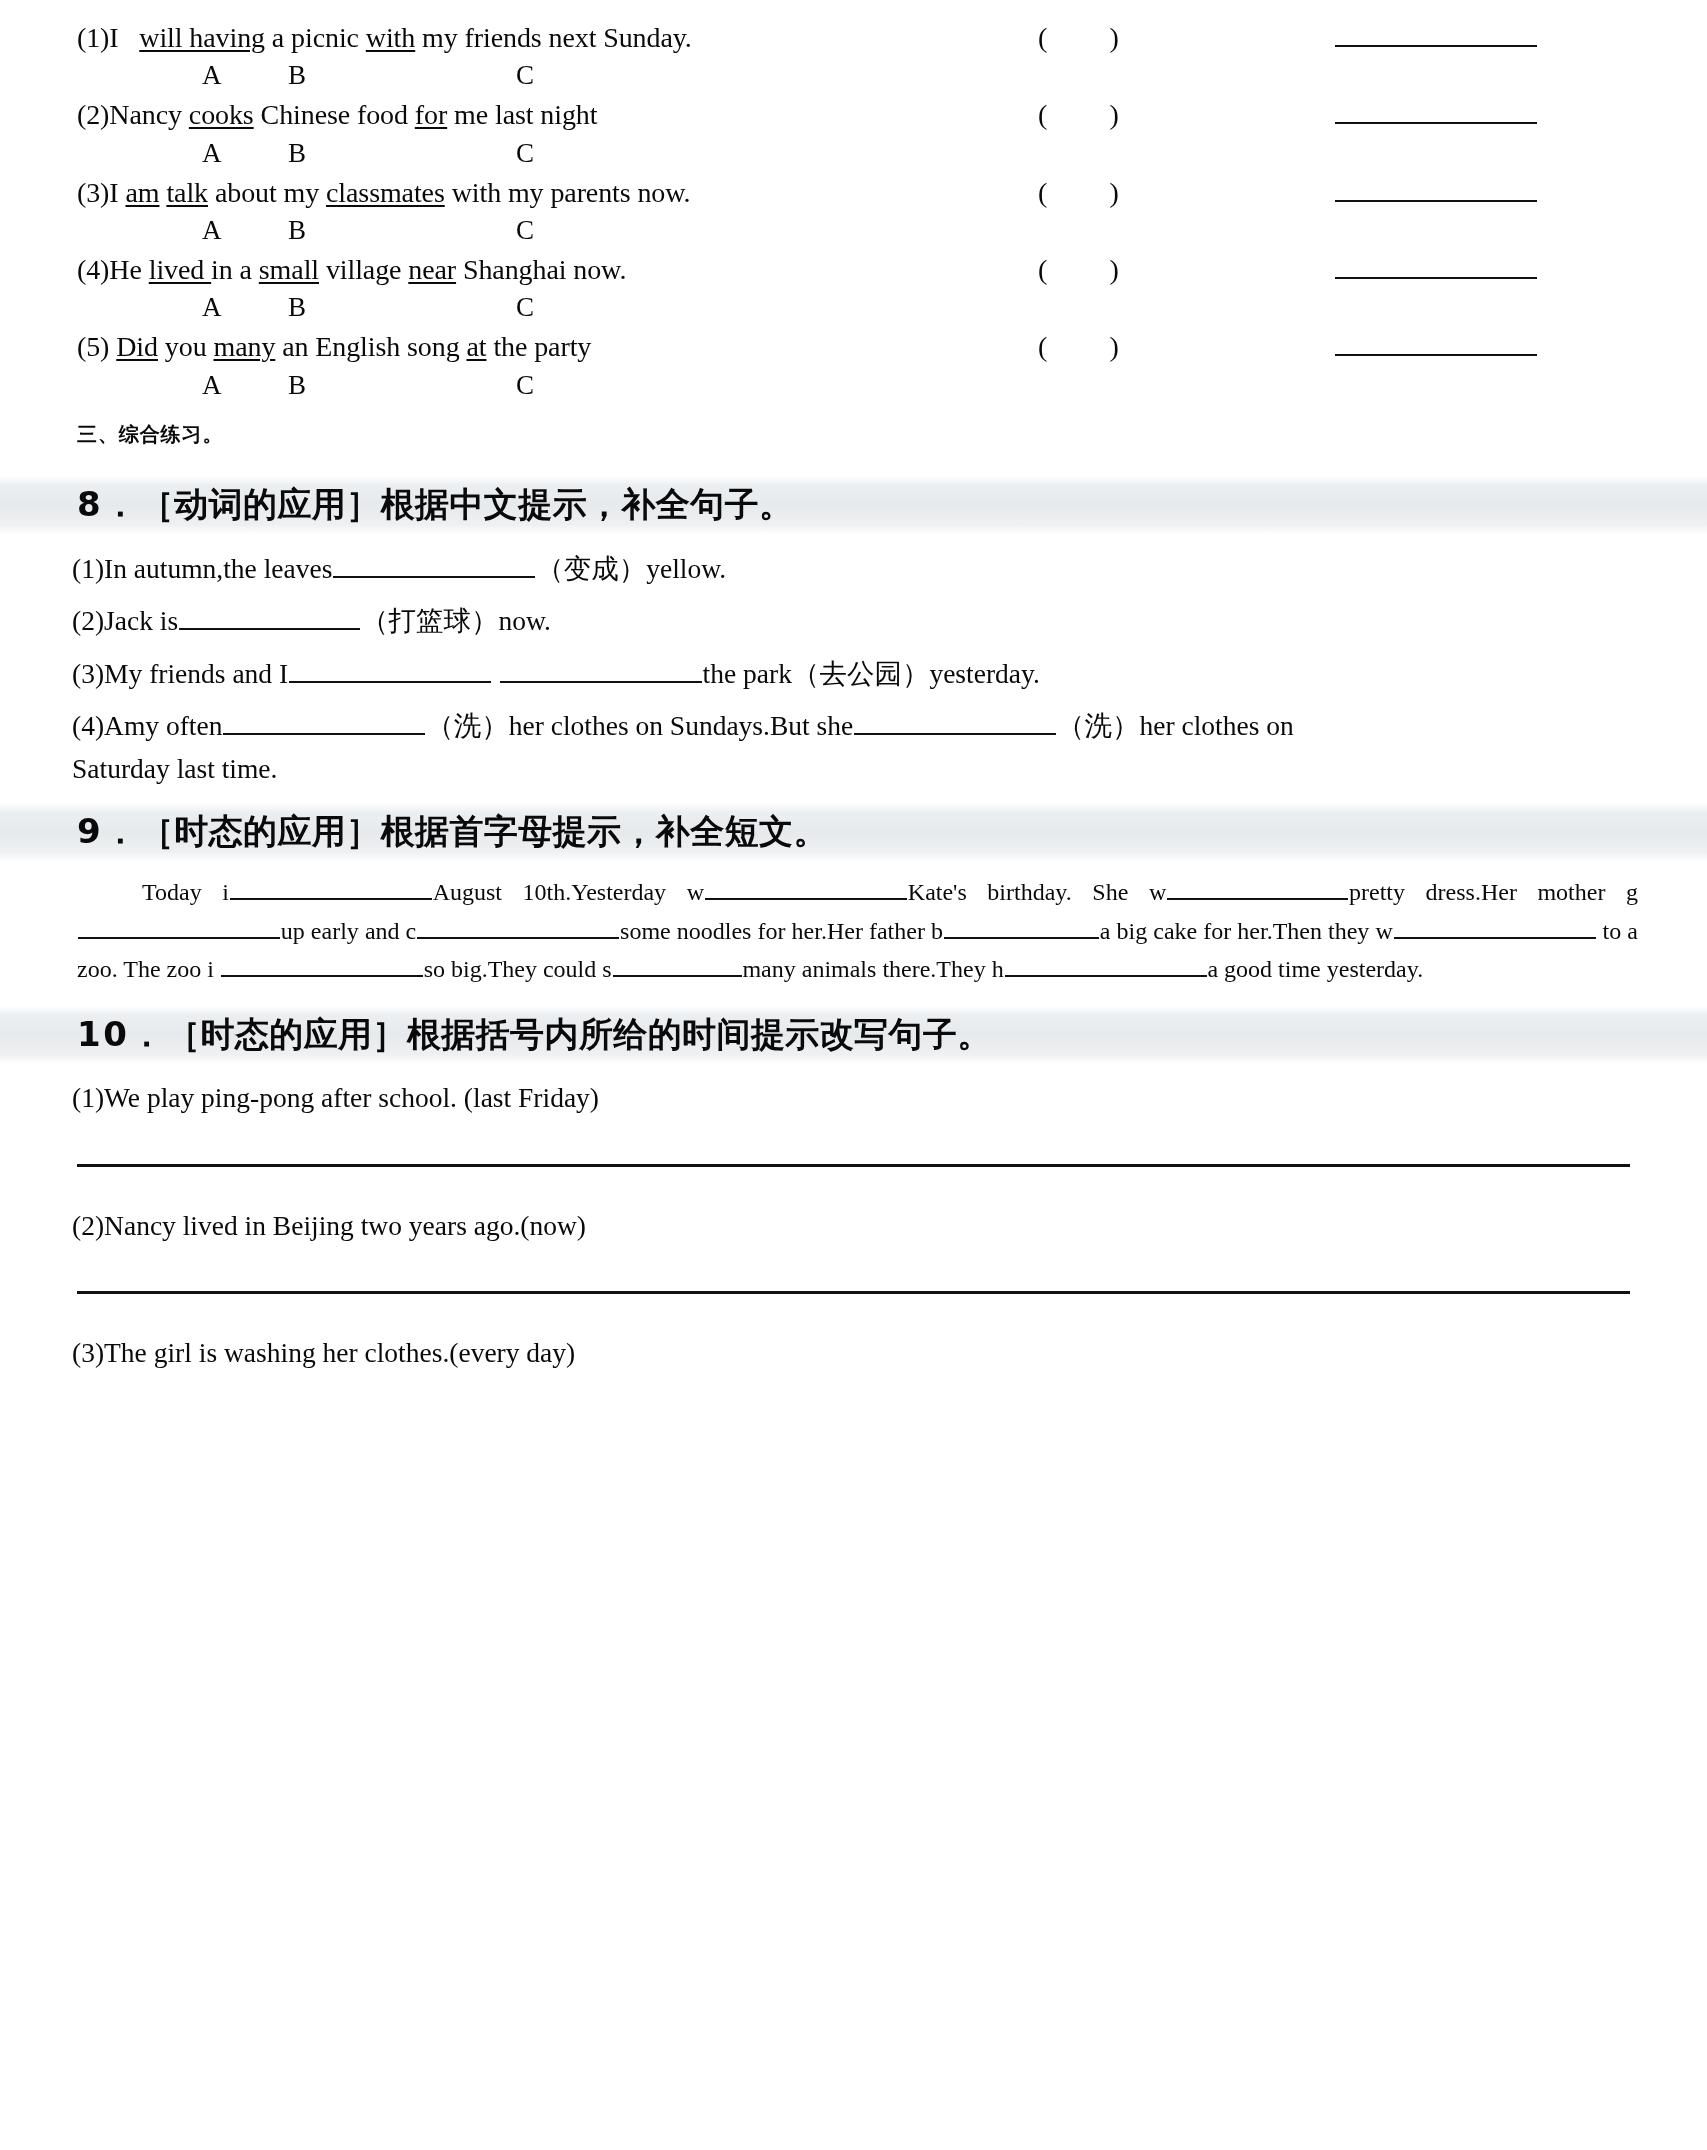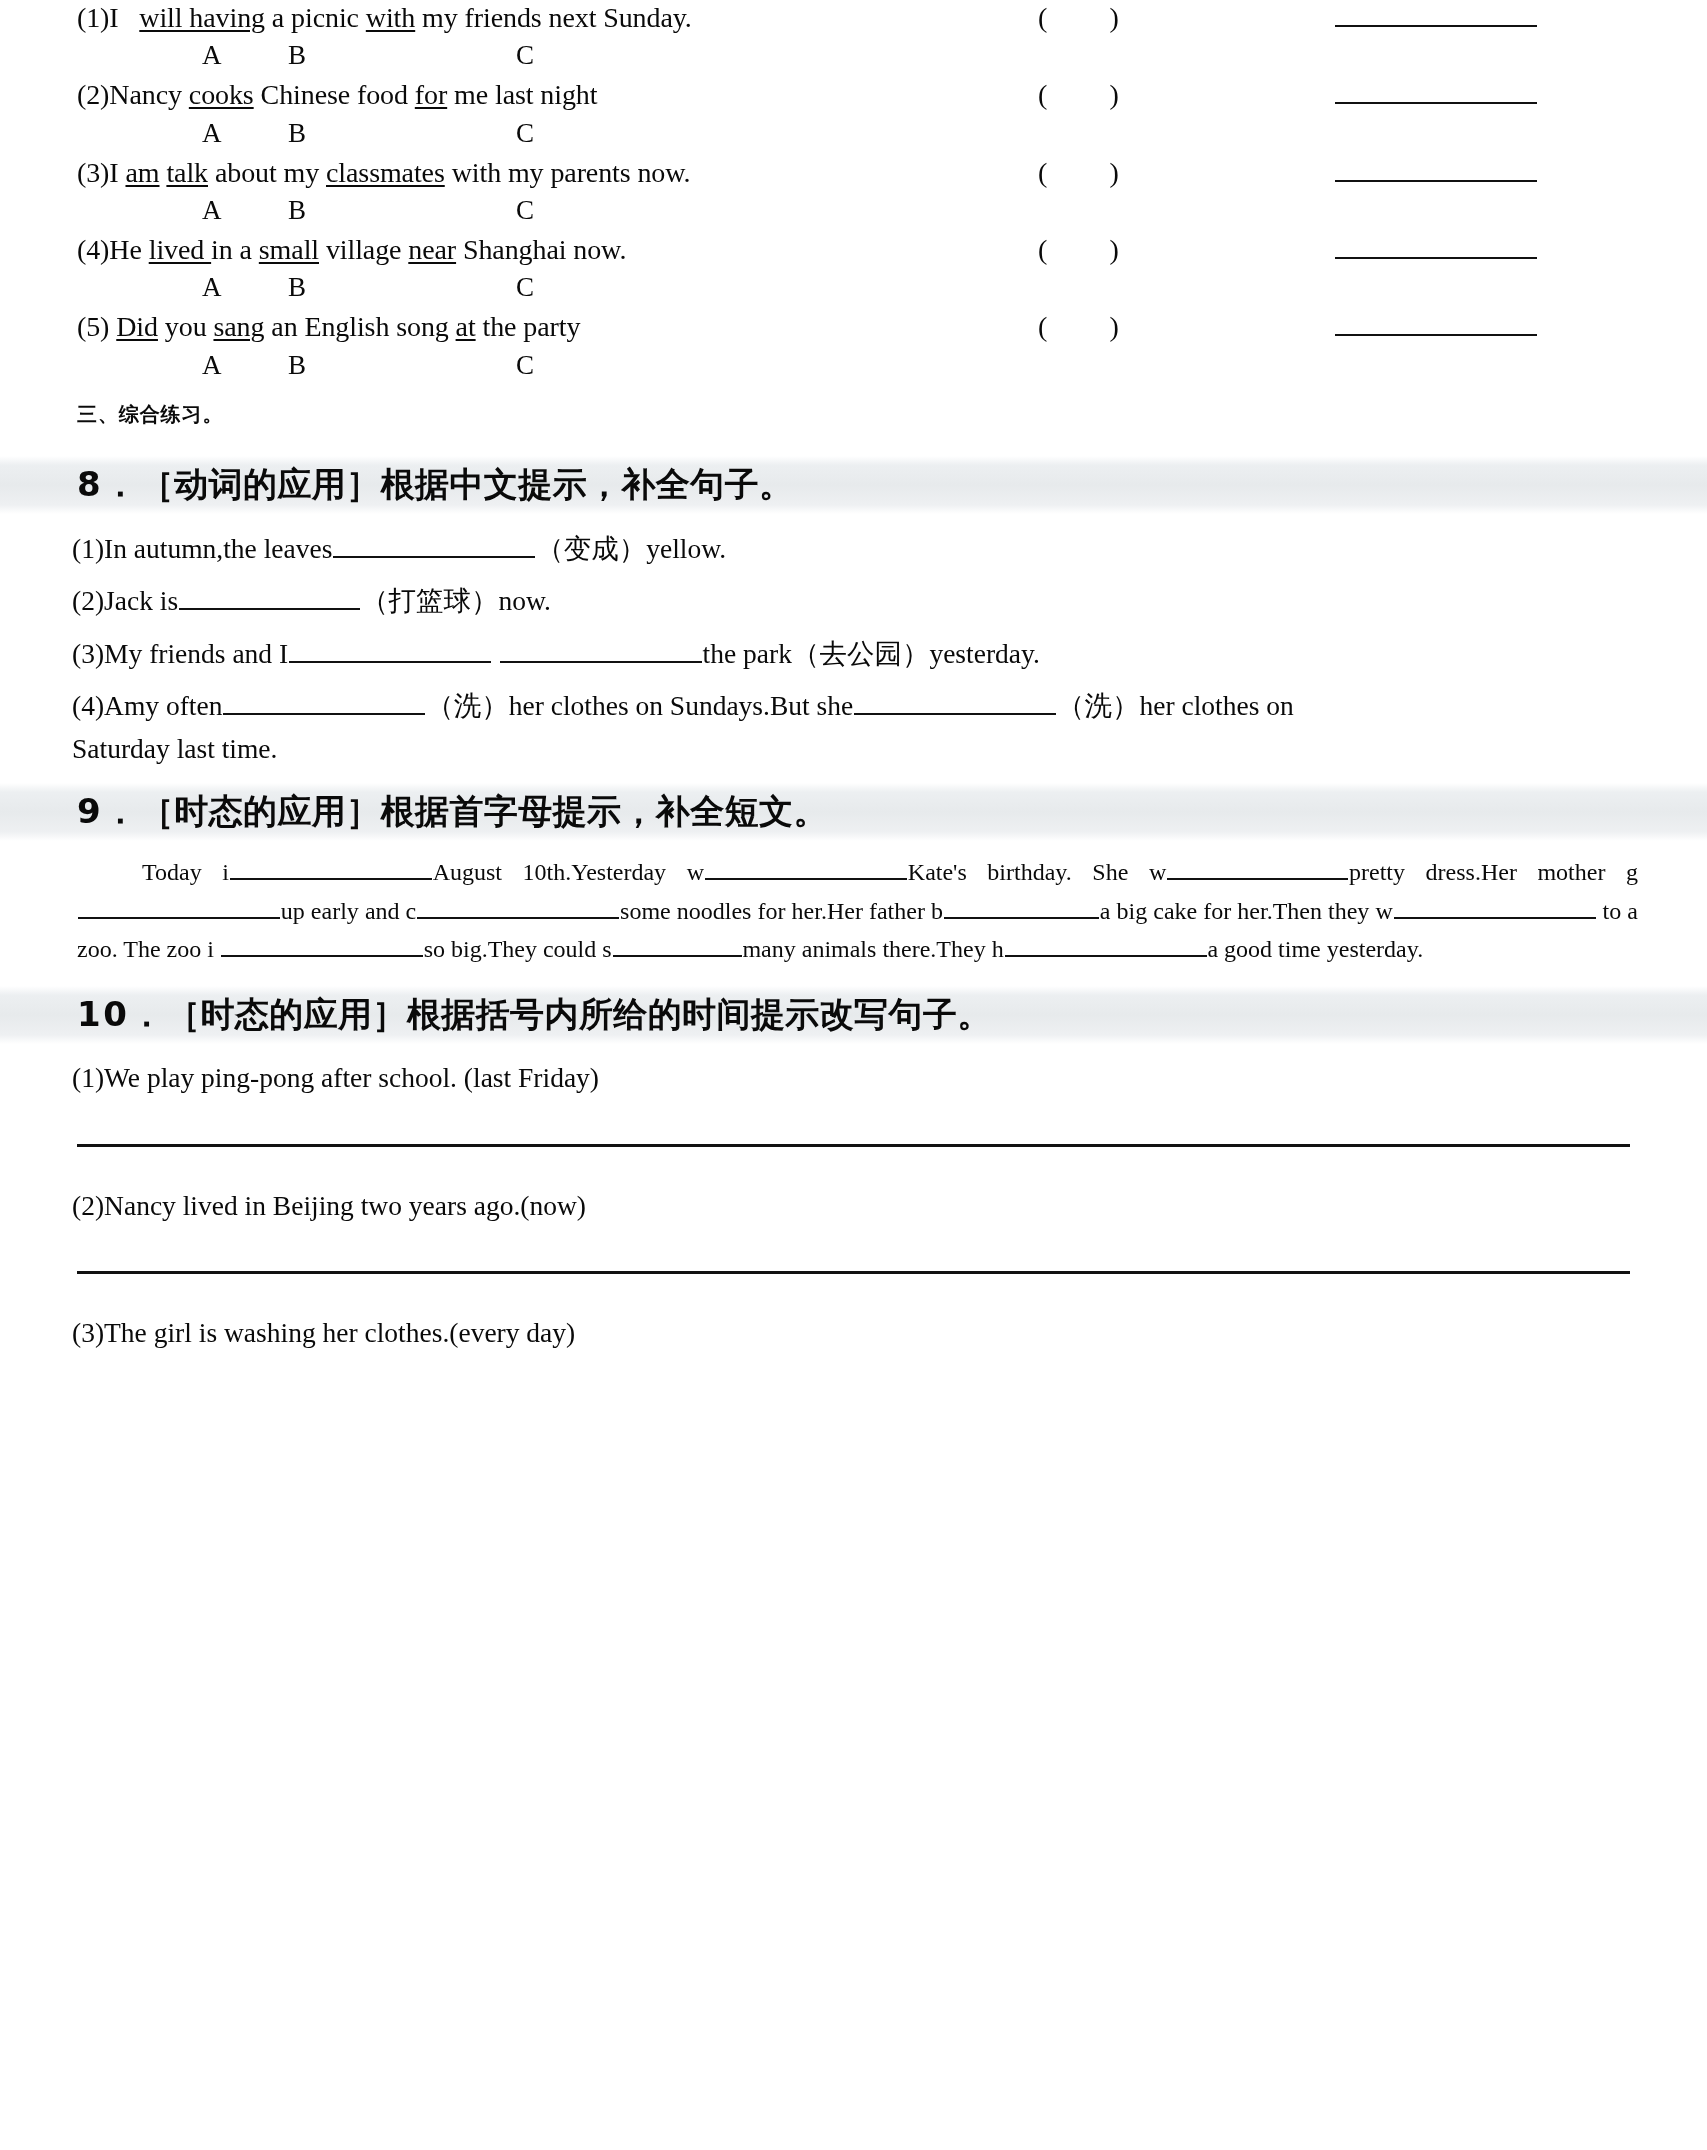--- a/index.html
+++ b/index.html
@@ -20,20 +20,21 @@
     position: relative;
     width: 1707px;
     height: 2414px;
     padding: 0;
     box-sizing: border-box;
   }
 
   
   .mc-block {
     padding: 0 90px 0 77px;
+    margin-top: 20px;
   }
   .mc-item {
     margin-bottom: 2.6px;
   }
   .mc-sentence-row {
     display: flex;
     align-items: baseline;
     white-space: nowrap;
   }
   .mc-sentence {
@@ -170,21 +171,21 @@
       <div class="mc-sentence-row">
         <div class="mc-sentence"><span>(4)</span><span>He </span><span class="u">lived </span><span>in a </span><span class="u">small</span><span> village </span><span class="u">near</span><span> Shanghai now.</span></div>
         <div class="mc-paren">(&nbsp;&nbsp;&nbsp;)</div>
         <div class="mc-answer-line"></div>
       </div>
       <div class="mc-letters"><span class="sp-a">A</span><span class="sp-b">B</span><span>C</span></div>
     </div>
 
     <div class="mc-item">
       <div class="mc-sentence-row">
-        <div class="mc-sentence"><span>(5) </span><span class="u">Did</span><span> you </span><span class="u">sang</span><span> an English song </span><span class="u">at</span><span> the party</span></div>
+        <div class="mc-sentence"><span>(5) </span><span class="u">Did</span><span> you </span><span class="u">many</span><span> an English song </span><span class="u">at</span><span> the party</span></div>
         <div class="mc-paren">(&nbsp;&nbsp;&nbsp;)</div>
         <div class="mc-answer-line"></div>
       </div>
       <div class="mc-letters"><span class="sp-a">A</span><span class="sp-b">B</span><span>C</span></div>
     </div>
   </div>
 
   <div class="section-head">三、综合练习。</div>
 
   <div class="ex-head"><span class="num">8．</span><span>［动词的应用］根据中文提示，补全句子。</span></div>

